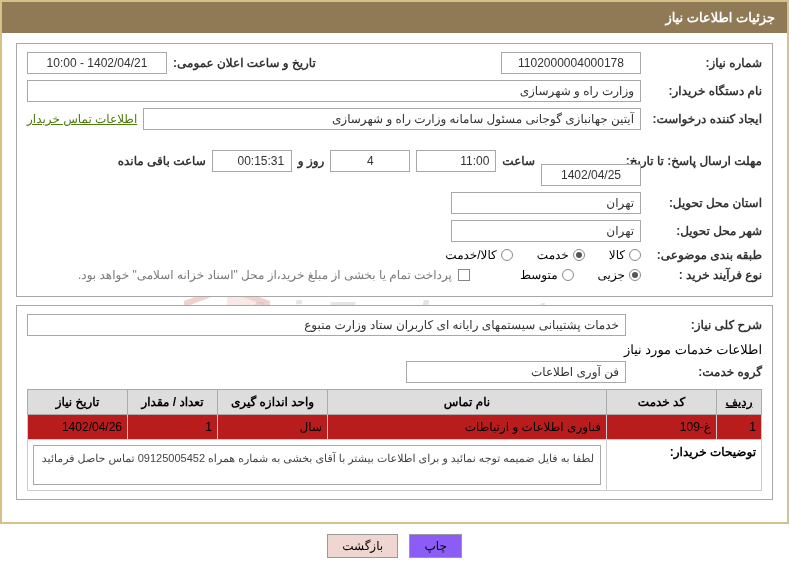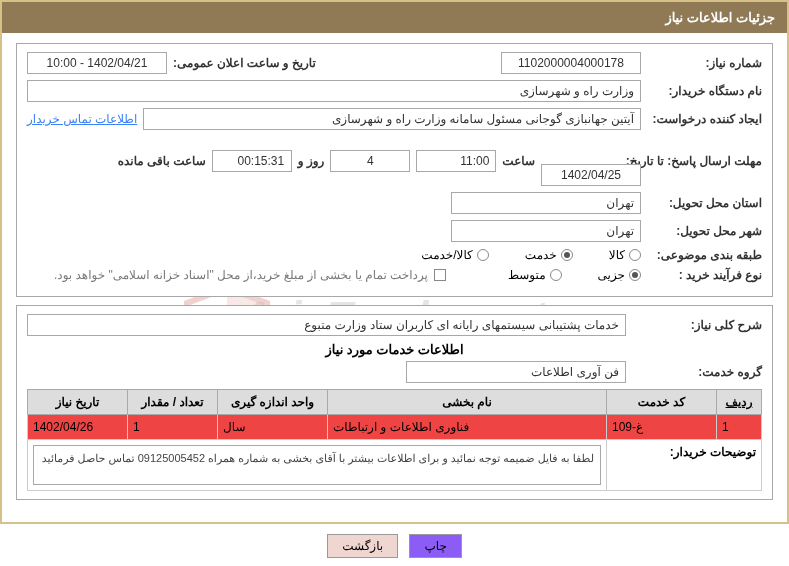--- a/index.html
+++ b/index.html
@@ -51,29 +51,29 @@
 .input-box {
   border: 1px solid #a8a8a8;
   padding: 3px 6px;
   background: #fff;
   font-size: 12px;
   color: #333;
   display: inline-block;
   min-height: 20px;
 }
 .link-text {
-  color: #3b82f6;
+  color: #4d7c0f;
   cursor: pointer;
   text-decoration: underline;
 }
 .radio-item {
   display: inline-flex;
   align-items: center;
   gap: 4px;
-  margin-left: 30px;
+  margin-left: 18px;
 }
 .radio-circle {
   width: 12px;
   height: 12px;
   border: 1px solid #888;
   border-radius: 50%;
   display: inline-block;
   position: relative;
 }
 .radio-circle.checked::after {
@@ -102,22 +102,22 @@
   background: #ddd;
   border: 1px solid #aaa;
   padding: 5px;
   font-size: 12px;
   font-weight: bold;
   text-align: center;
 }
 .table td {
   border: 1px solid #ccc;
   padding: 5px;
-  text-align: left;
-  background: #ef4444;
+  text-align: right;
+  background: #b91c1c;
 }
 .buyer-notes-row td {
   text-align: right;
 }
 .buyer-notes-box {
   border: 1px solid #a8a8a8;
   padding: 6px;
   min-height: 40px;
   background: #fff;
   width: 100%;
@@ -157,24 +157,23 @@
 .watermark-shield {
   position: absolute;
   top: 250px;
   right: 510px;
   width: 100px;
   height: 120px;
   opacity: 0.25;
   z-index: 1;
 }
 .section-label {
-  font-weight: bold;
+  font-weight: normal;
   margin: 6px 0 4px;
   font-size: 13px;
-  text-align: center;
 }
 .inner-section {
   border: 1px solid #a8a8a8;
   padding: 8px 10px;
   background: #fff;
   position: relative;
   z-index: 2;
 }
 </style>
 </head>
@@ -278,21 +277,21 @@
       <div class="form-row">
         <span class="label" style="width:130px;">گروه خدمت:</span>
         <span class="input-box" style="width:220px;">فن آوری اطلاعات</span>
       </div>
 
       <table class="table">
         <thead>
           <tr>
             <th style="width:45px;text-decoration:underline;">ردیف</th>
             <th style="width:110px;">کد خدمت</th>
-            <th>نام بخشی</th>
+            <th>نام تماس</th>
             <th style="width:110px;">واحد اندازه گیری</th>
             <th style="width:90px;">تعداد / مقدار</th>
             <th style="width:100px;">تاریخ نیاز</th>
           </tr>
         </thead>
         <tbody>
           <tr>
             <td>1</td>
             <td>غ-109</td>
             <td>فناوری اطلاعات و ارتباطات</td>

